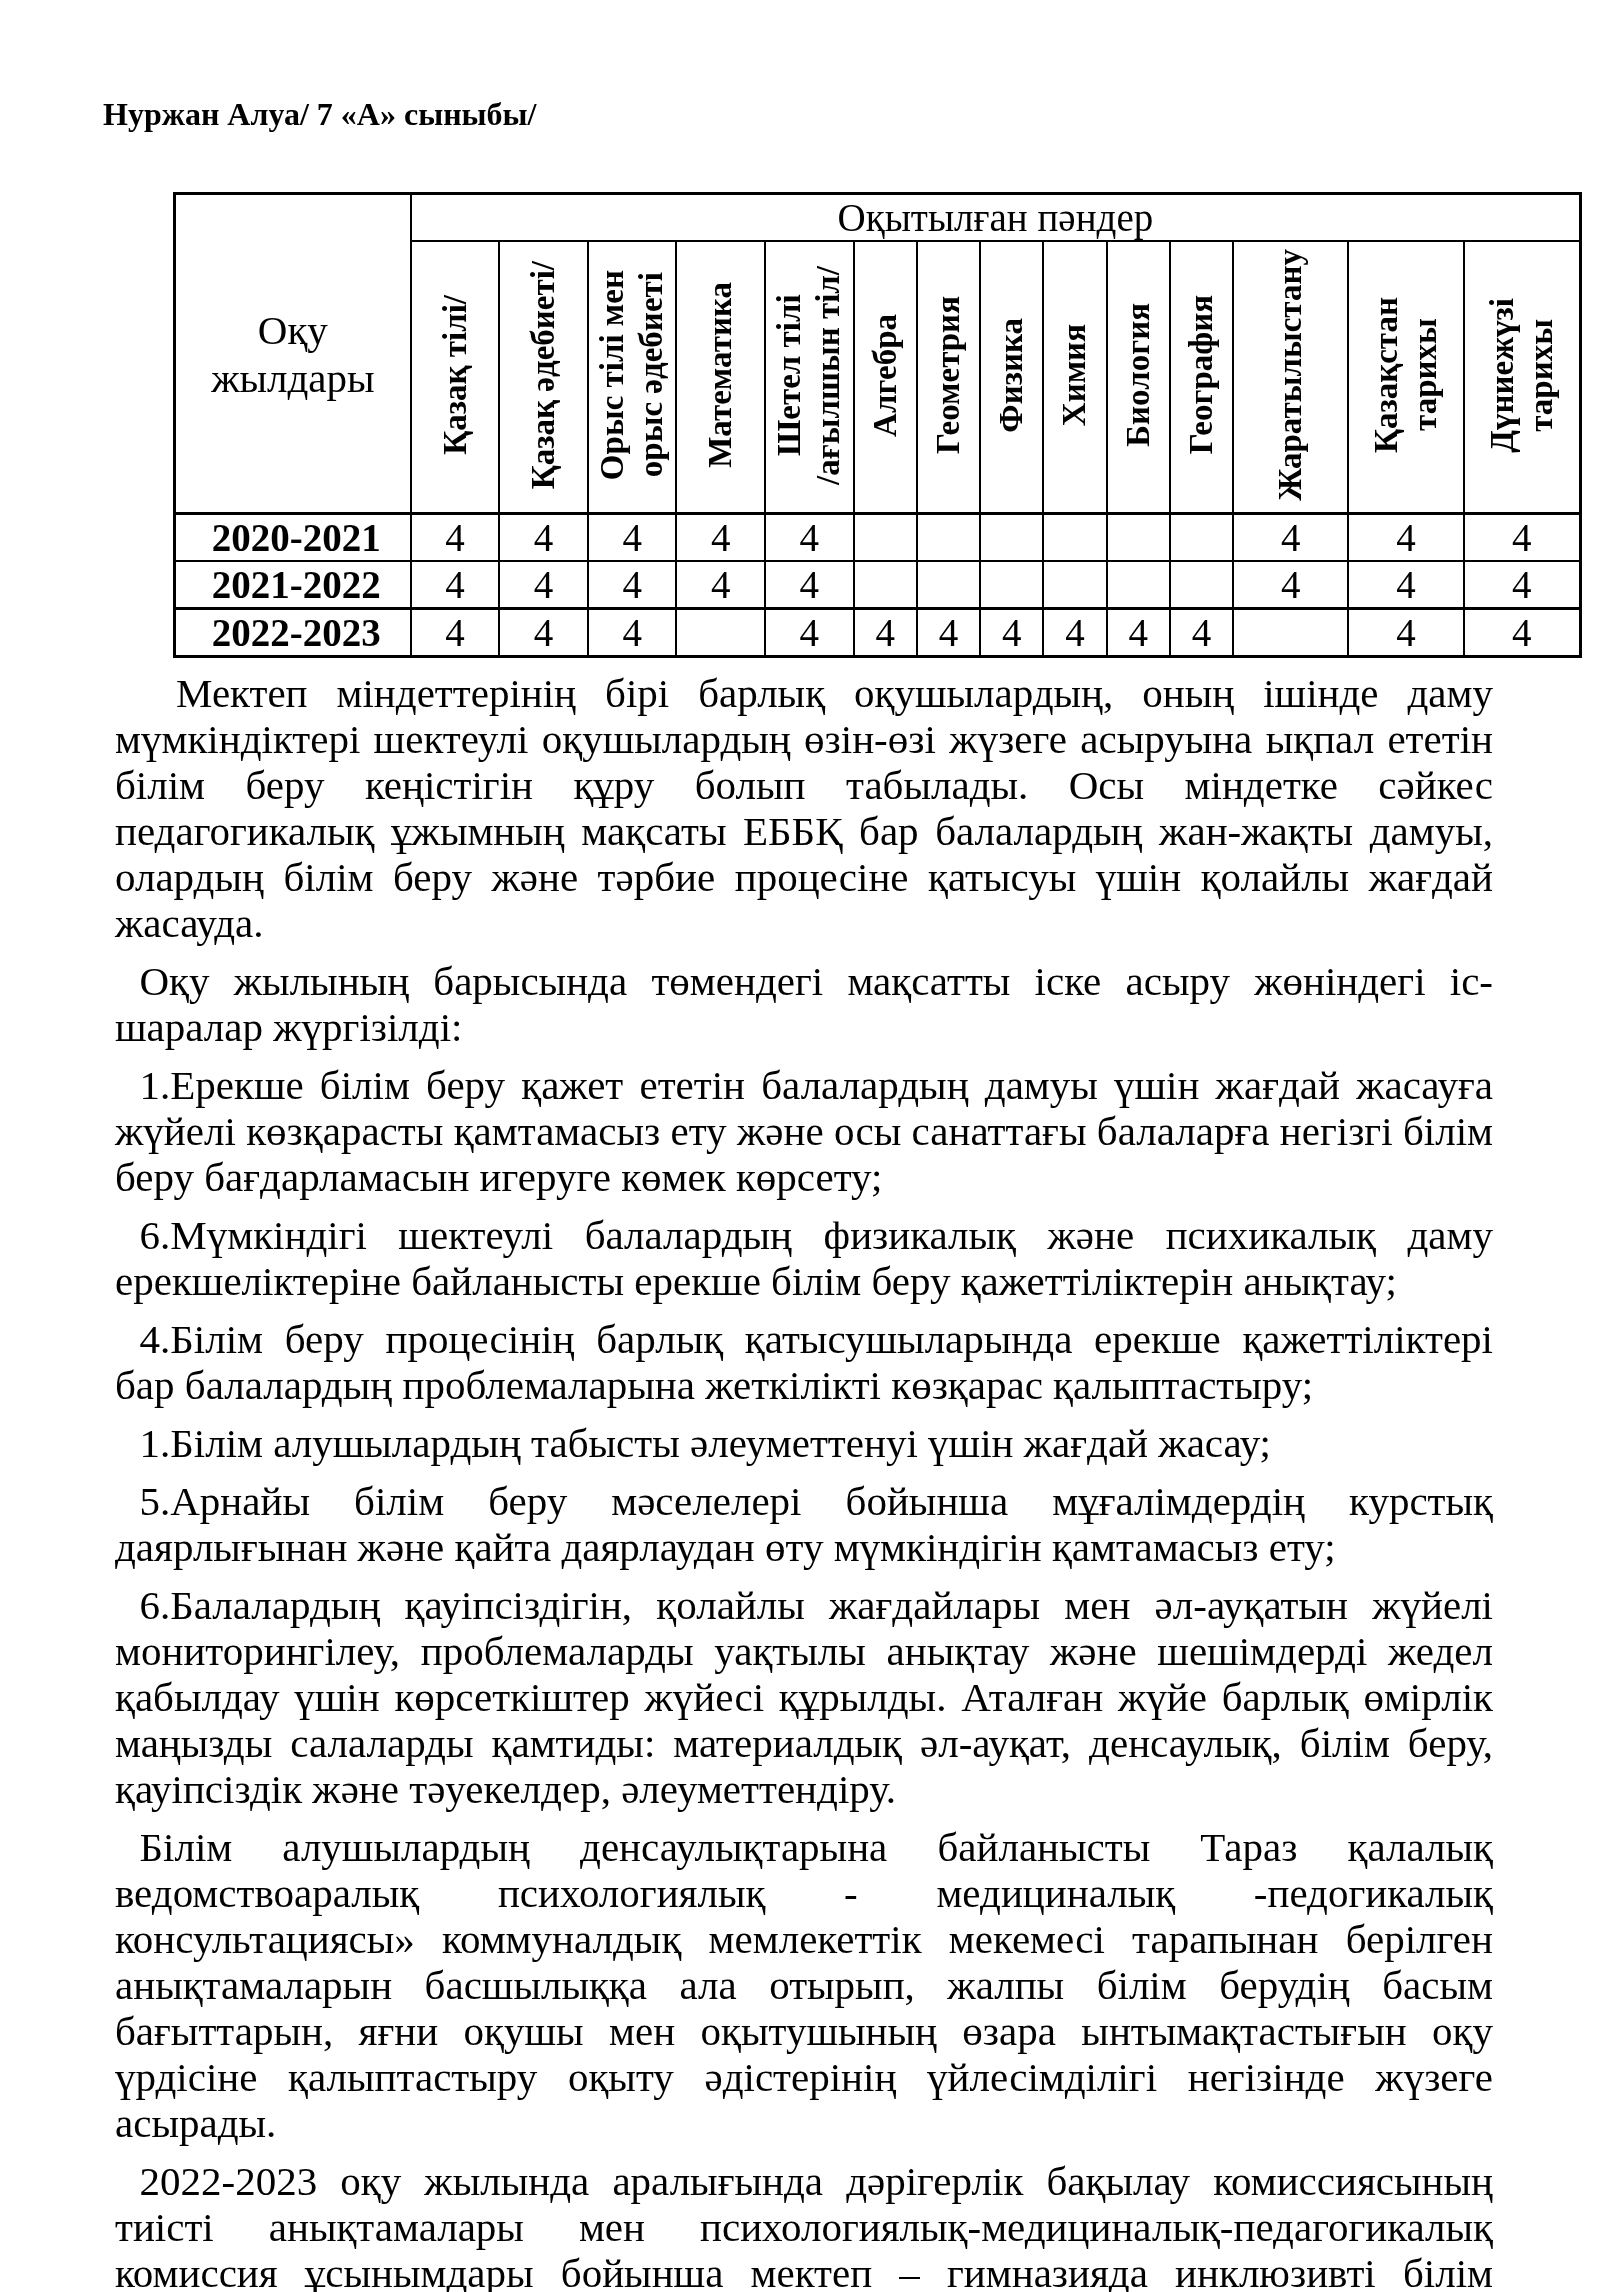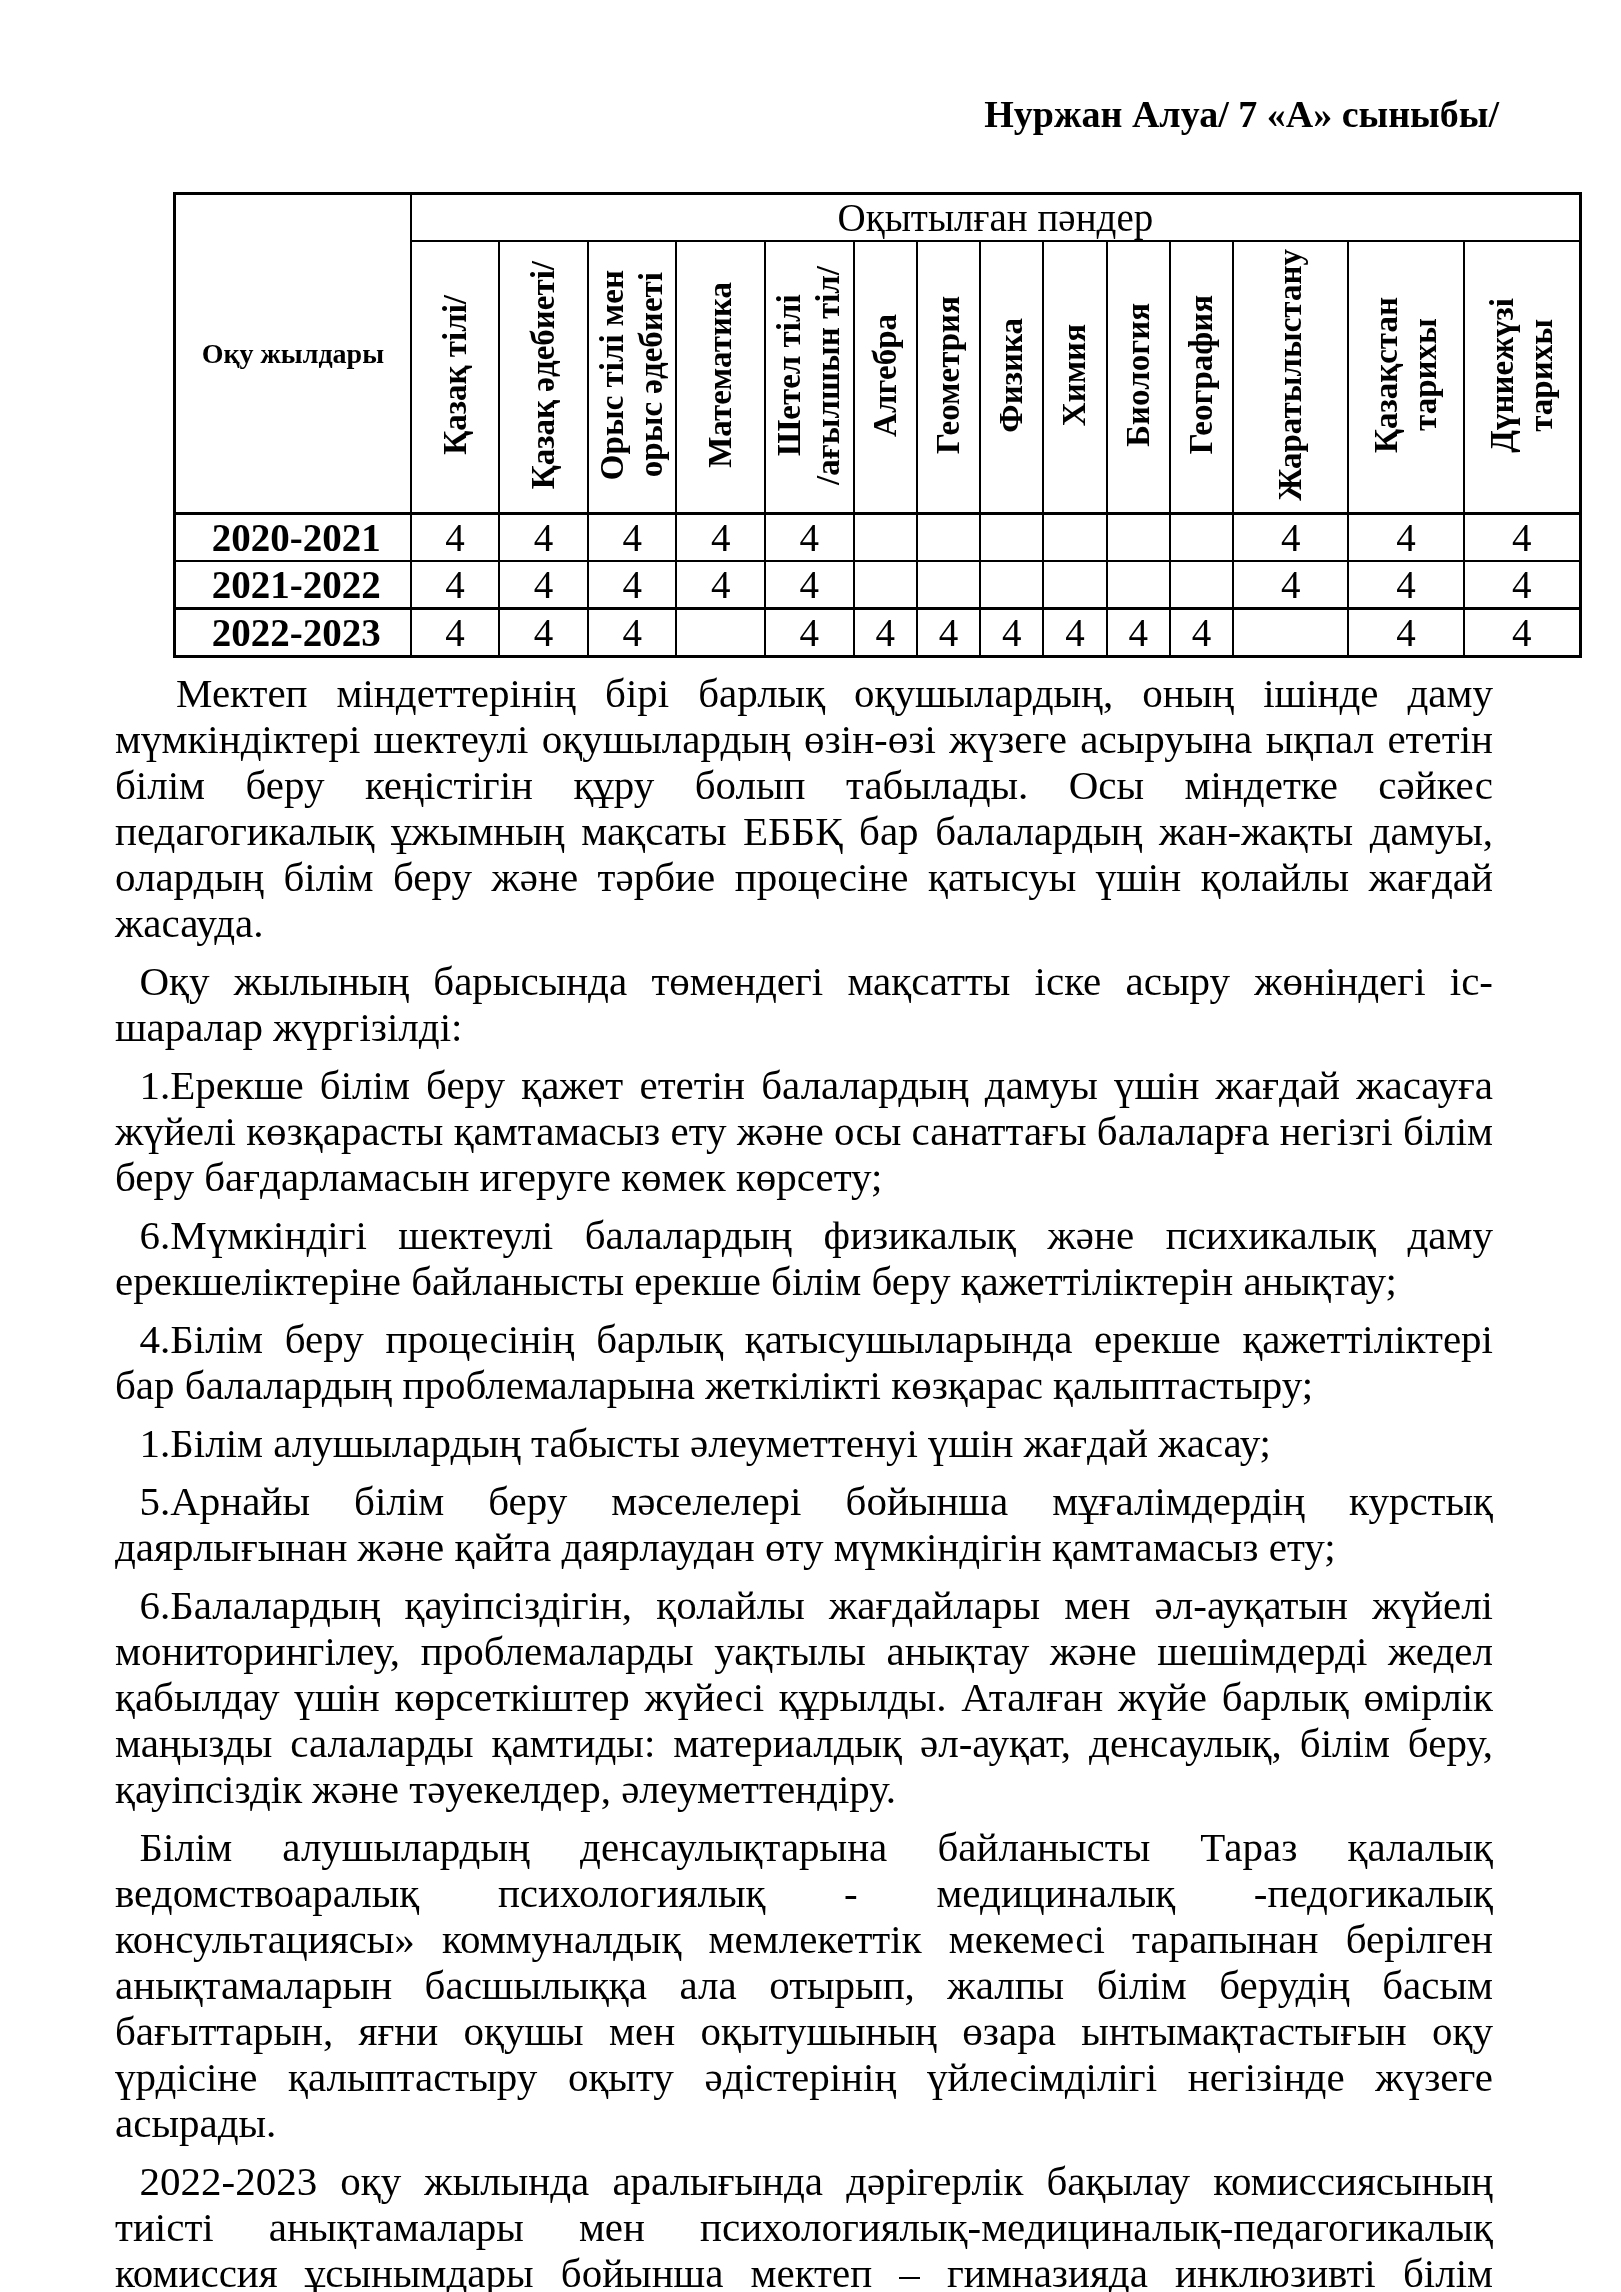--- a/index.html
+++ b/index.html
@@ -14,22 +14,22 @@
     margin: 0 auto;
     background: #ffffff;
     overflow: hidden;
     box-sizing: border-box;
     font-family: "Liberation Serif", "DejaVu Serif", serif;
     color: #000;
   }
   
   .doc-title {
     margin: 90px 122px 0 103px;
-    text-align: right;
-    font-size: 38px;
+    text-align: left;
+    font-size: 32px;
     font-weight: bold;
     line-height: 49px;
   }
   
   table.subjects {
     border-collapse: collapse;
     table-layout: fixed;
     width: 1409px;
     margin: 53px 0 0 173px;
     border: 3.9px solid #000;
@@ -41,22 +41,22 @@
     text-align: center;
     overflow: hidden;
   }
   table.subjects .group-th {
     height: 45px;
     font-size: 39px;
     font-weight: normal;
     border-bottom: 2px solid #000;
   }
   table.subjects .years-th {
-    font-size: 28px;
-    font-weight: bold;
+    font-size: 41px;
+    font-weight: normal;
     border-bottom: 3.9px solid #000;
   }
   table.subjects .rot-cell {
     height: 270px;
     border-bottom: 3.9px solid #000;
   }
   .rot {
     display: inline-block;
     writing-mode: vertical-rl;
     transform: rotate(180deg);

